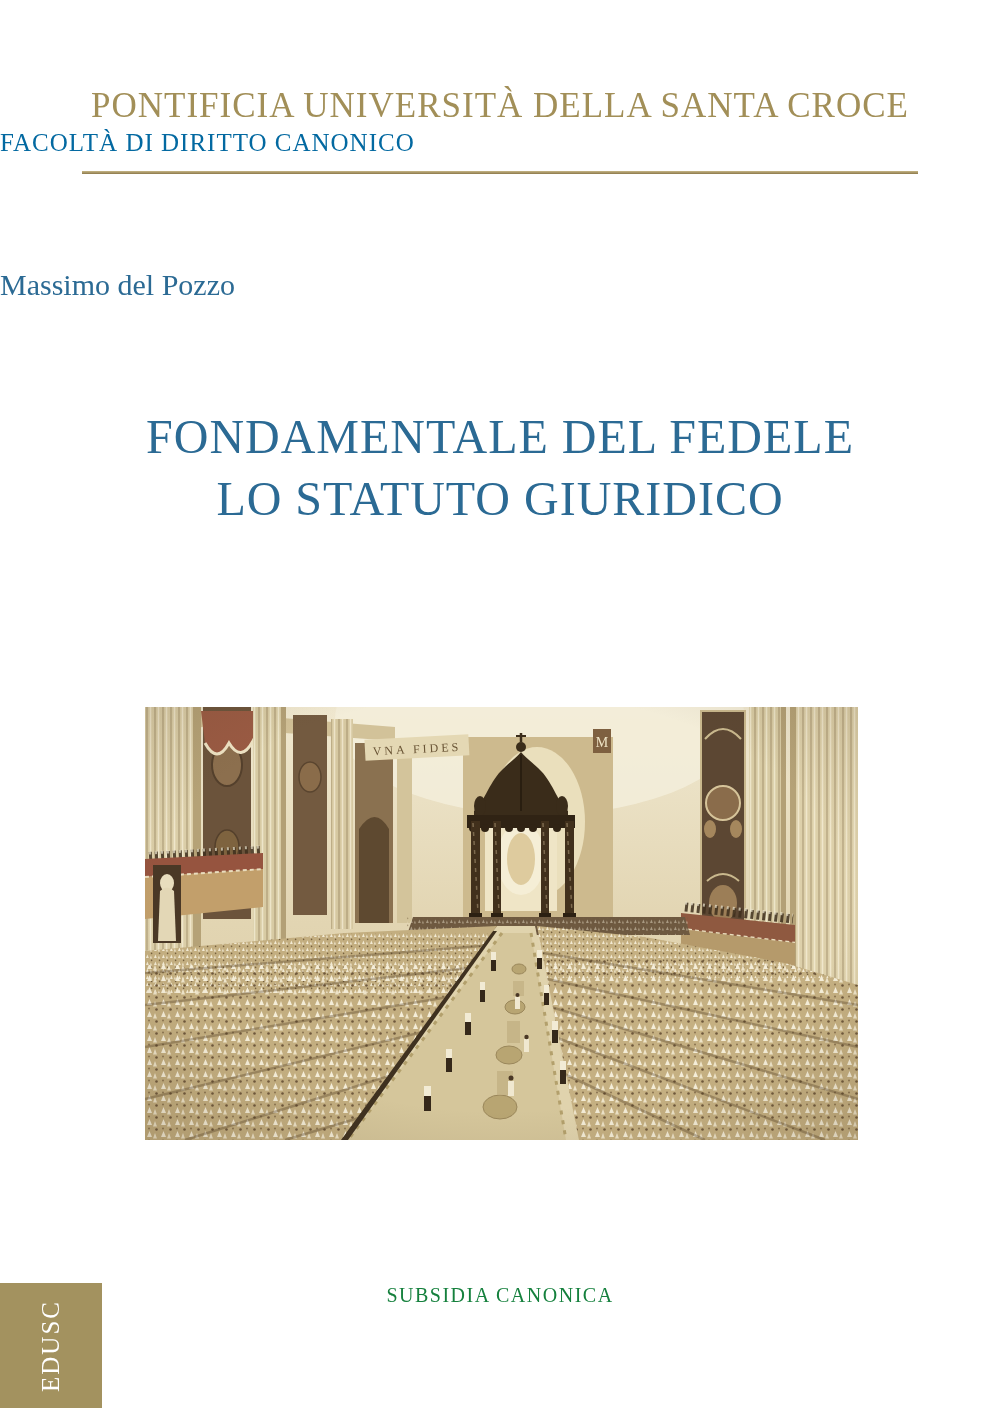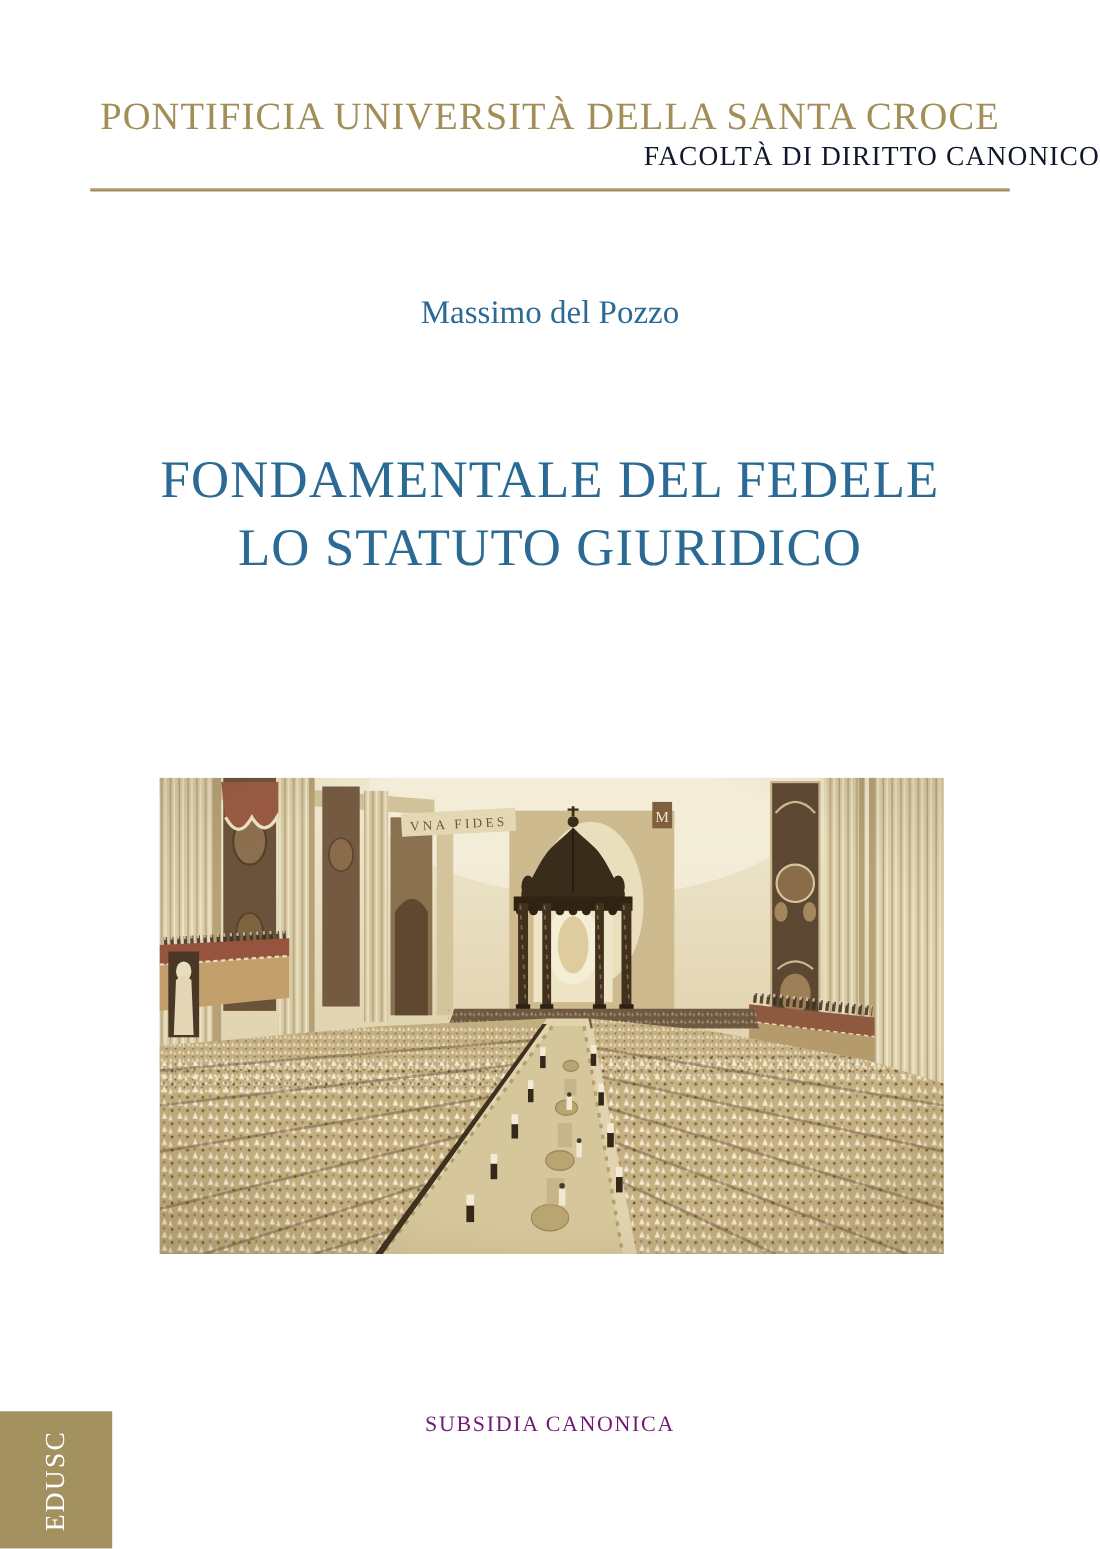--- a/index.html
+++ b/index.html
@@ -5,41 +5,41 @@
   html,body{margin:0;padding:0;background:#ffffff;}
   .page{
     position:relative;width:1000px;height:1408px;background:#ffffff;
     font-family:"Liberation Serif","DejaVu Serif",serif;overflow:hidden;
   }
   .uni-name{
     position:absolute;top:86px;left:0;width:100%;text-align:center;
     font-size:35px;letter-spacing:1px;color:#A28F58;white-space:nowrap;
   }
   .faculty-name{
-    position:absolute;top:129px;left:0;width:100%;text-align:right;
-    font-size:25px;letter-spacing:1px;color:#0f172a;white-space:nowrap;
+    position:absolute;top:129px;left:0;width:100%;text-align:left;
+    font-size:25px;letter-spacing:1px;color:#0369a1;white-space:nowrap;
   }
   .gold-rule{
     position:absolute;top:171px;left:82px;width:836px;height:3px;
     background:linear-gradient(#C7B686,#8C794A);
   }
   .author-name{
-    position:absolute;top:268px;left:0;width:100%;text-align:center;
+    position:absolute;top:268px;left:0;width:100%;text-align:left;
     font-size:30px;color:#2B6A94;
   }
   .book-title{
     position:absolute;top:406px;left:0;width:100%;text-align:center;
     font-size:48px;line-height:62px;letter-spacing:1px;color:#2B6A94;
   }
   .cover-figure{
     position:absolute;top:707px;left:145px;width:713px;height:433px;
   }
   .series-name{
     position:absolute;top:1284px;left:0;width:100%;text-align:center;
-    font-size:20px;letter-spacing:1.5px;color:#701a75;
+    font-size:20px;letter-spacing:1.5px;color:#15803d;
   }
   .publisher-bar{
     position:absolute;top:1283px;left:0;width:102px;height:125px;
     background:#A3925F;display:flex;align-items:center;justify-content:center;
   }
   .publisher-bar span{
     transform:rotate(-90deg);color:#ffffff;font-size:25px;letter-spacing:2px;
     white-space:nowrap;
   }
 </style>

